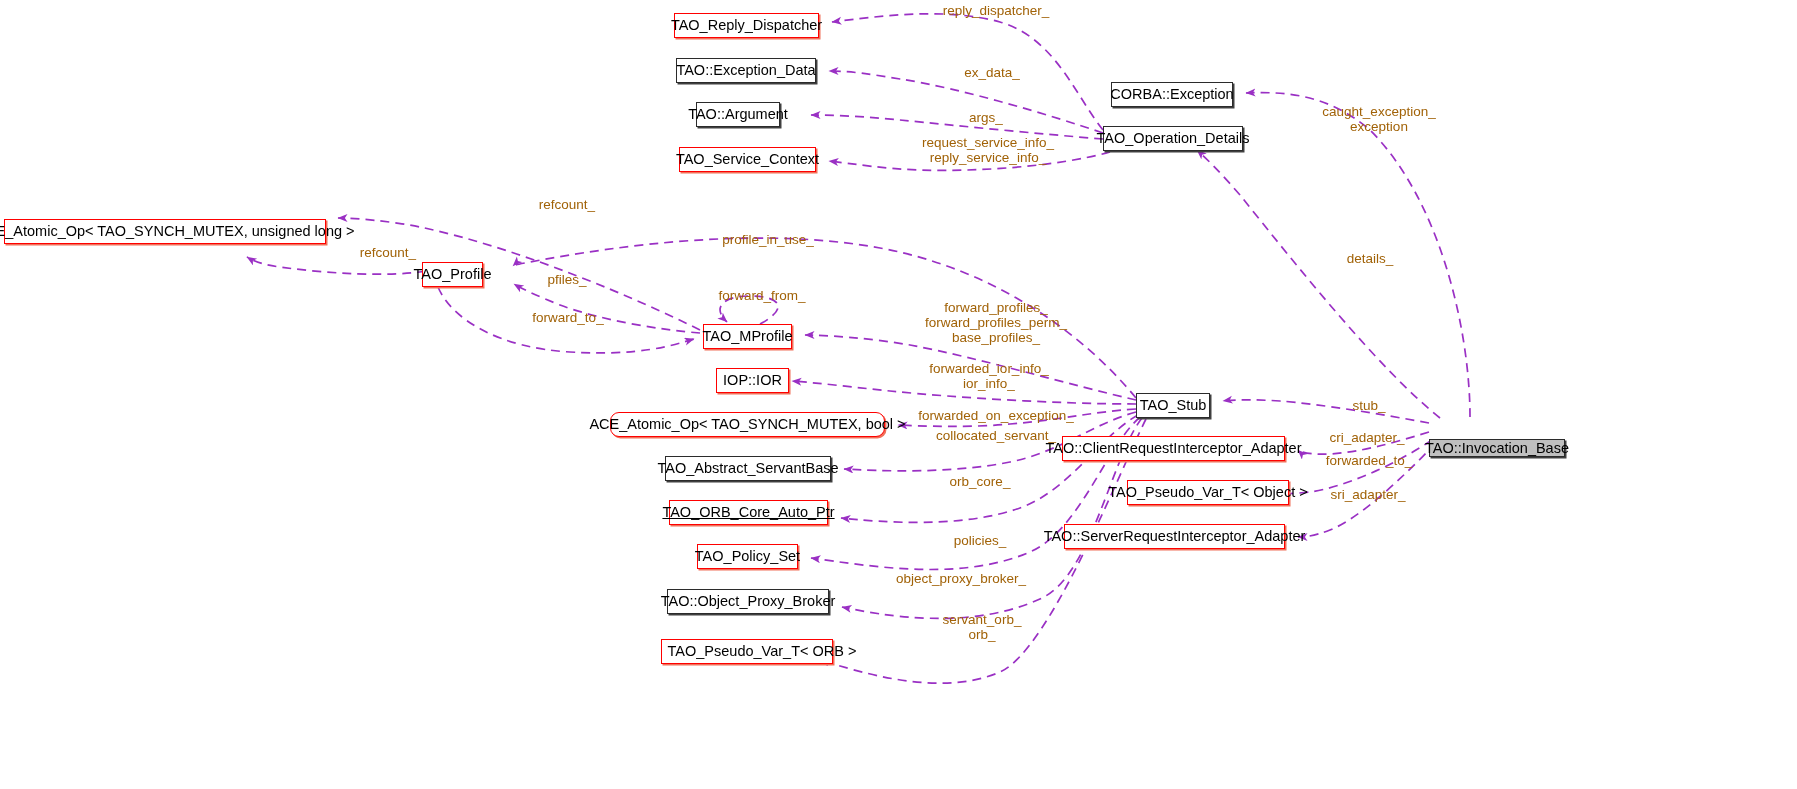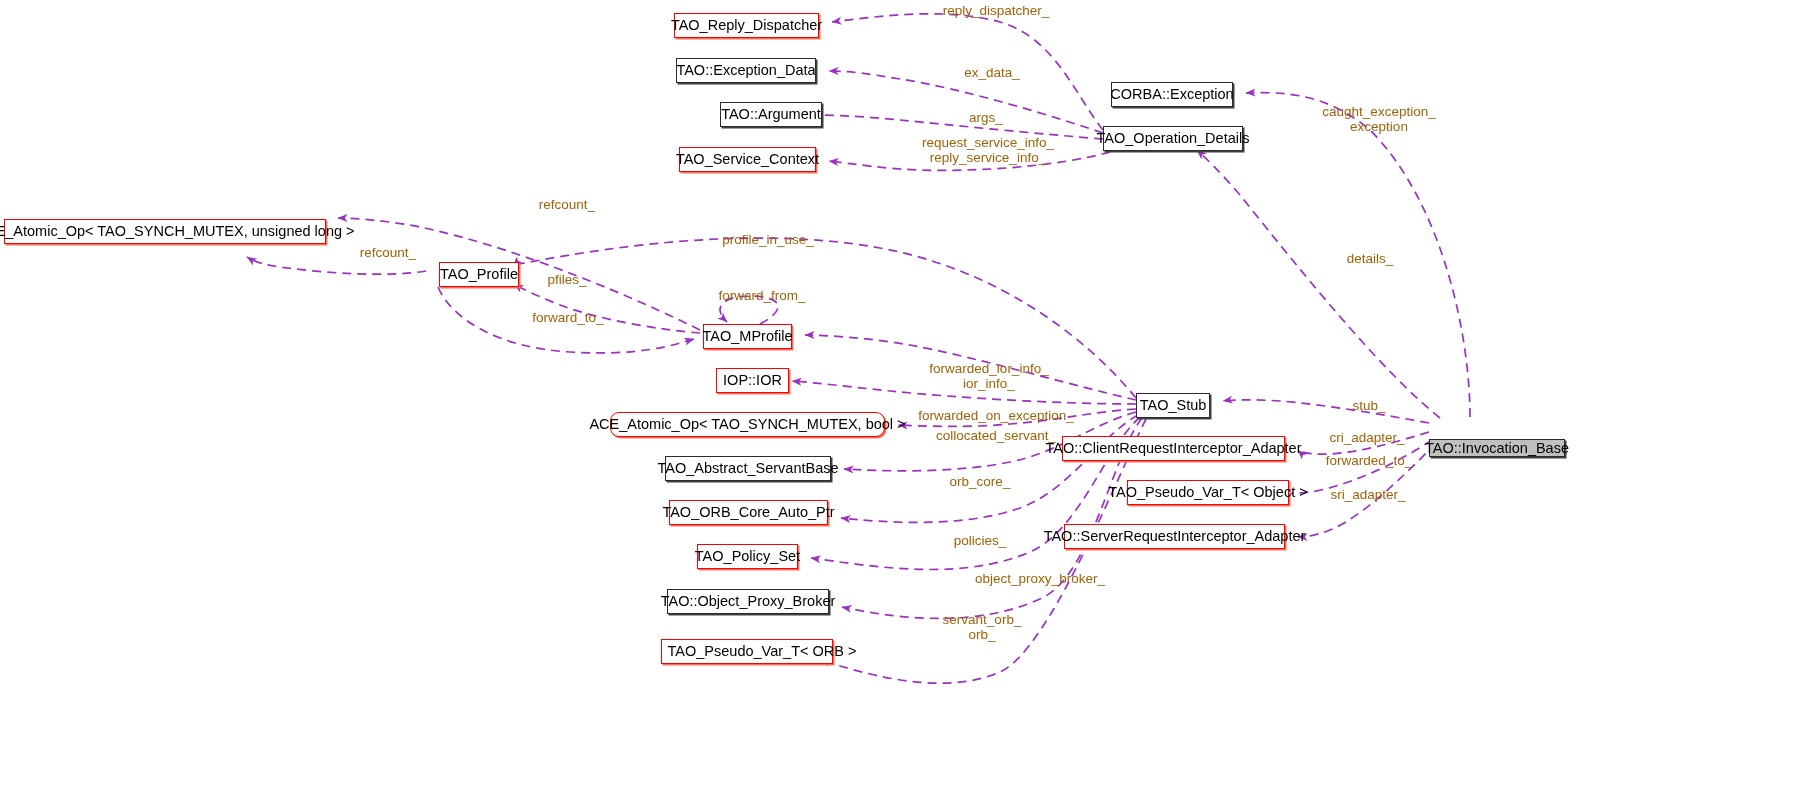--- a/index.html
+++ b/index.html
@@ -121,31 +121,31 @@
       <path d="M1429,432 C1390,444 1360,452 1330,454 C1310,455 1300,452 1298,450"></path>
 
       <path d="M1432,440 C1390,468 1340,488 1310,492 C1292,494 1282,494 1276,493"></path>
 
       <path d="M1436,443 C1400,480 1360,518 1330,530 C1312,537 1302,537 1298,537"></path>
     </g>
   </svg>
 
   <div class="node red shadow" style="left:674px;top:13px;width:145px;height:25px;">TAO_Reply_Dispatcher</div>
   <div class="node black" style="left:676px;top:58px;width:140px;height:25px;">TAO::Exception_Data</div>
-  <div class="node black" style="left:720px;top:102px;width:102px;height:25px;">TAO::Argument</div>
+  <div class="node black" style="left:696px;top:102px;width:84px;height:25px;">TAO::Argument</div>
   <div class="node red shadow" style="left:679px;top:147px;width:137px;height:25px;">TAO_Service_Context</div>
   <div class="node black" style="left:1111px;top:82px;width:122px;height:25px;">CORBA::Exception</div>
   <div class="node black" style="left:1103px;top:126px;width:140px;height:25px;">TAO_Operation_Details</div>
   <div class="node red shadow" style="left:4px;top:219px;width:322px;height:25px;">ACE_Atomic_Op&lt; TAO_SYNCH_MUTEX, unsigned long &gt;</div>
-  <div class="node red shadow" style="left:439px;top:262px;width:80px;height:25px;">TAO_Profile</div>
+  <div class="node red shadow" style="left:422px;top:262px;width:61px;height:25px;">TAO_Profile</div>
   <div class="node red shadow" style="left:703px;top:324px;width:89px;height:25px;">TAO_MProfile</div>
   <div class="node red shadow" style="left:716px;top:368px;width:73px;height:25px;">IOP::IOR</div>
   <div class="node red shadow" style="left:610px;top:412px;width:275px;height:25px;border-radius:9px;">ACE_Atomic_Op&lt; TAO_SYNCH_MUTEX, bool &gt;</div>
   <div class="node black" style="left:665px;top:456px;width:166px;height:25px;">TAO_Abstract_ServantBase</div>
-  <div class="node red shadow" style="left:669px;top:500px;width:159px;height:25px;">TAO_ORB_Core_Auto_Ptr</div>
+  <div class="node red shadow" style="left:669px;top:500px;width:159px;height:25px;text-decoration:underline;">TAO_ORB_Core_Auto_Ptr</div>
   <div class="node red shadow" style="left:697px;top:544px;width:101px;height:25px;">TAO_Policy_Set</div>
   <div class="node black" style="left:667px;top:589px;width:162px;height:25px;text-align:center;">TAO::Object_Proxy_Broker</div>
   <div class="node red shadow" style="left:661px;top:639px;width:172px;height:25px;padding-left:30px;">TAO_Pseudo_Var_T&lt; ORB &gt;</div>
   <div class="node black" style="left:1136px;top:393px;width:74px;height:25px;">TAO_Stub</div>
   <div class="node red shadow" style="left:1062px;top:436px;width:223px;height:25px;">TAO::ClientRequestInterceptor_Adapter</div>
   <div class="node red shadow" style="left:1127px;top:480px;width:162px;height:25px;">TAO_Pseudo_Var_T&lt; Object &gt;</div>
   <div class="node red shadow" style="left:1064px;top:524px;width:221px;height:25px;">TAO::ServerRequestInterceptor_Adapter</div>
   <div class="node filled" style="left:1429px;top:439px;width:136px;height:18px;">TAO::Invocation_Base</div>
 
   <div class="edge-label" style="left:921px;top:3px;width:150px;">reply_dispatcher_</div>
@@ -154,28 +154,31 @@
   <div class="edge-label" style="left:912px;top:135px;width:152px;white-space:pre;">request_service_info_
 reply_service_info_</div>
   <div class="edge-label" style="left:1305px;top:104px;width:148px;white-space:pre;">caught_exception_
 exception</div>
   <div class="edge-label" style="left:527px;top:197px;width:80px;">refcount_</div>
   <div class="edge-label" style="left:1335px;top:251px;width:70px;">details_</div>
   <div class="edge-label" style="left:707px;top:232px;width:122px;">profile_in_use_</div>
   <div class="edge-label" style="left:348px;top:245px;width:80px;">refcount_</div>
   <div class="edge-label" style="left:537px;top:272px;width:60px;">pfiles_</div>
   <div class="edge-label" style="left:704px;top:288px;width:116px;">forward_from_</div>
+  <div class="edge-label" style="left:906px;top:300px;width:180px;white-space:pre;">forward_profiles_
+forward_profiles_perm_
+base_profiles_</div>
   <div class="edge-label" style="left:521px;top:310px;width:94px;">forward_to_</div>
   <div class="edge-label" style="left:914px;top:361px;width:150px;white-space:pre;">forwarded_ior_info_
 ior_info_</div>
   <div class="edge-label" style="left:1339px;top:398px;width:60px;">stub_</div>
   <div class="edge-label" style="left:901px;top:408px;width:190px;">forwarded_on_exception_</div>
   <div class="edge-label" style="left:921px;top:428px;width:150px;">collocated_servant_</div>
   <div class="edge-label" style="left:1317px;top:430px;width:100px;">cri_adapter_</div>
   <div class="edge-label" style="left:1313px;top:453px;width:112px;">forwarded_to_</div>
   <div class="edge-label" style="left:939px;top:474px;width:82px;">orb_core_</div>
   <div class="edge-label" style="left:1318px;top:487px;width:100px;">sri_adapter_</div>
   <div class="edge-label" style="left:943px;top:533px;width:74px;">policies_</div>
-  <div class="edge-label" style="left:959px;top:571px;width:162px;">object_proxy_broker_</div>
+  <div class="edge-label" style="left:880px;top:571px;width:162px;">object_proxy_broker_</div>
   <div class="edge-label" style="left:932px;top:612px;width:100px;white-space:pre;">servant_orb_
 orb_</div>
 
 </div>
 
 </body></html>

